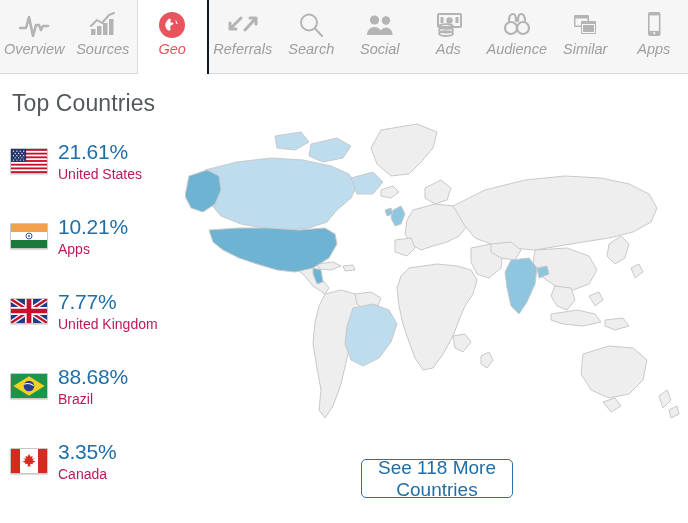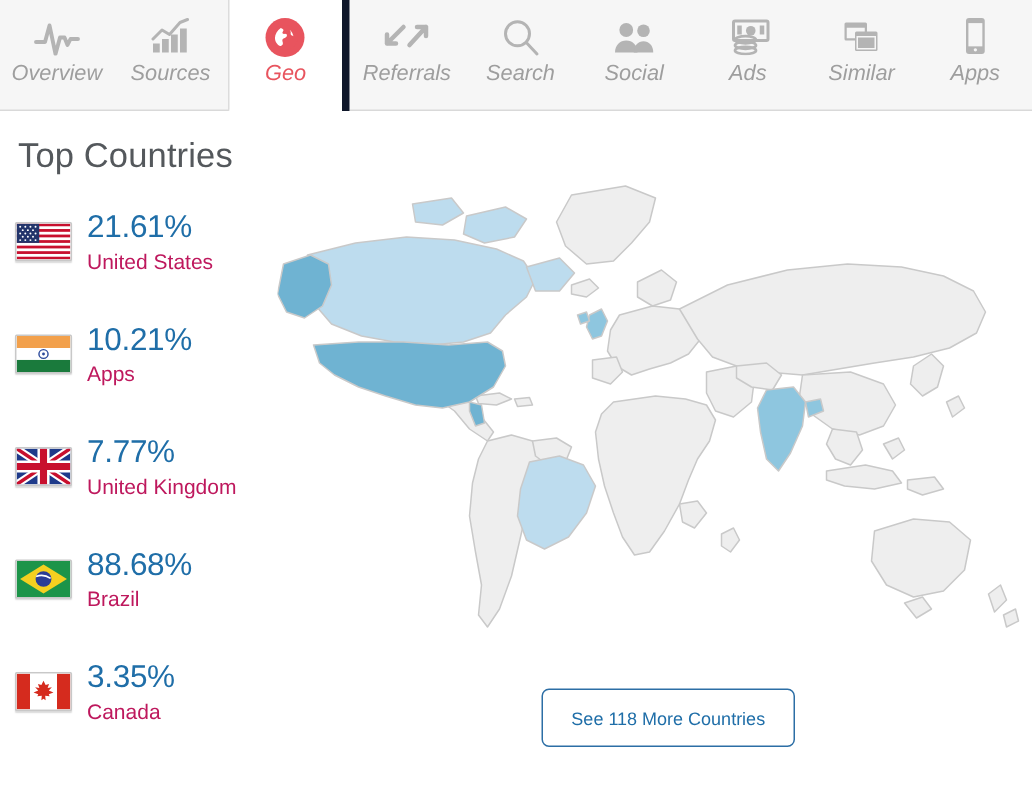--- a/index.html
+++ b/index.html
@@ -56,21 +56,21 @@
   .tab .tab-label {
     font-size: 14.5px;
     color: #9e9e9e;
     line-height: 1;
     white-space: nowrap;
     font-style: italic;
   }
   .tab.active {
     background: #ffffff;
     border-left: 1px solid #dcdcdc;
-    border-right: 5px solid #0f172a;
+    border-right: 2px solid #0f172a;
     z-index: 3;
   }
   .tab.active .tab-label {
     color: #e8545e;
   }
   .tab.active::after {
     content: "";
     position: absolute;
     left: 0; right: 0; bottom: -1px;
     height: 2px;
@@ -142,27 +142,27 @@
     position: absolute;
     left: 185px; top: 44px;
     width: 500px; height: 330px;
   }
   .map-wrap svg { display: block; width: 100%; height: 100%; }
 
   
   .more-btn {
     position: absolute;
     left: 361px; top: 385px;
-    width: 169px; height: 39px;
+    width: 152px; height: 39px;
     box-sizing: border-box;
     border: 1px solid #2c6ea5;
     border-radius: 5px;
     background: #ffffff;
     color: #1f6ea8;
-    font-size: 12px;
+    font-size: 19px;
     font-family: "Liberation Sans", sans-serif;
     cursor: pointer;
     display: flex;
     align-items: center;
     justify-content: center;
     padding: 0;
   }
 </style>
 </head>
 <body>
@@ -244,20 +244,31 @@
         <rect x="7.5" y="5" width="3" height="6" fill="#b4b4b4"></rect>
         <rect x="22.5" y="5" width="3" height="6" fill="#b4b4b4"></rect>
         <ellipse cx="13" cy="14.5" rx="7" ry="2.4" fill="none" stroke="#b4b4b4" stroke-width="1.8"></ellipse>
         <ellipse cx="13" cy="18.2" rx="7" ry="2.4" fill="none" stroke="#b4b4b4" stroke-width="1.8"></ellipse>
         <ellipse cx="13" cy="21.6" rx="7" ry="2.4" fill="none" stroke="#b4b4b4" stroke-width="1.8"></ellipse>
       </svg>
     </span>
     <span class="tab-label">Ads</span>
   </div>
 
+  <div class="tab">
+    <span class="tab-icon">
+      <svg width="28" height="25" viewBox="0 0 28 25">
+        <path d="M6 9 C6 4 8 2 10 2 C12 2 13 4 13 9" fill="none" stroke="#b4b4b4" stroke-width="2.2" stroke-linecap="round"></path>
+        <path d="M15 9 C15 4 16 2 18 2 C20 2 22 4 22 9" fill="none" stroke="#b4b4b4" stroke-width="2.2" stroke-linecap="round"></path>
+        <circle cx="8" cy="16" r="6" fill="none" stroke="#b4b4b4" stroke-width="2.2"></circle>
+        <circle cx="20" cy="16" r="6" fill="none" stroke="#b4b4b4" stroke-width="2.2"></circle>
+      </svg>
+    </span>
+    <span class="tab-label">Audience</span>
+  </div>
 
   <div class="tab">
     <span class="tab-icon">
       <svg width="30" height="25" viewBox="0 0 30 25">
         <rect x="4" y="3" width="15" height="12" rx="1" fill="#b4b4b4"></rect>
         <rect x="5.5" y="6.5" width="12" height="7" fill="#f6f6f6"></rect>
         <rect x="11" y="9" width="15" height="13" rx="1" fill="#b4b4b4"></rect>
         <rect x="12.5" y="12.5" width="12" height="8" fill="#b4b4b4" stroke="#f6f6f6" stroke-width="1"></rect>
       </svg>
     </span>

